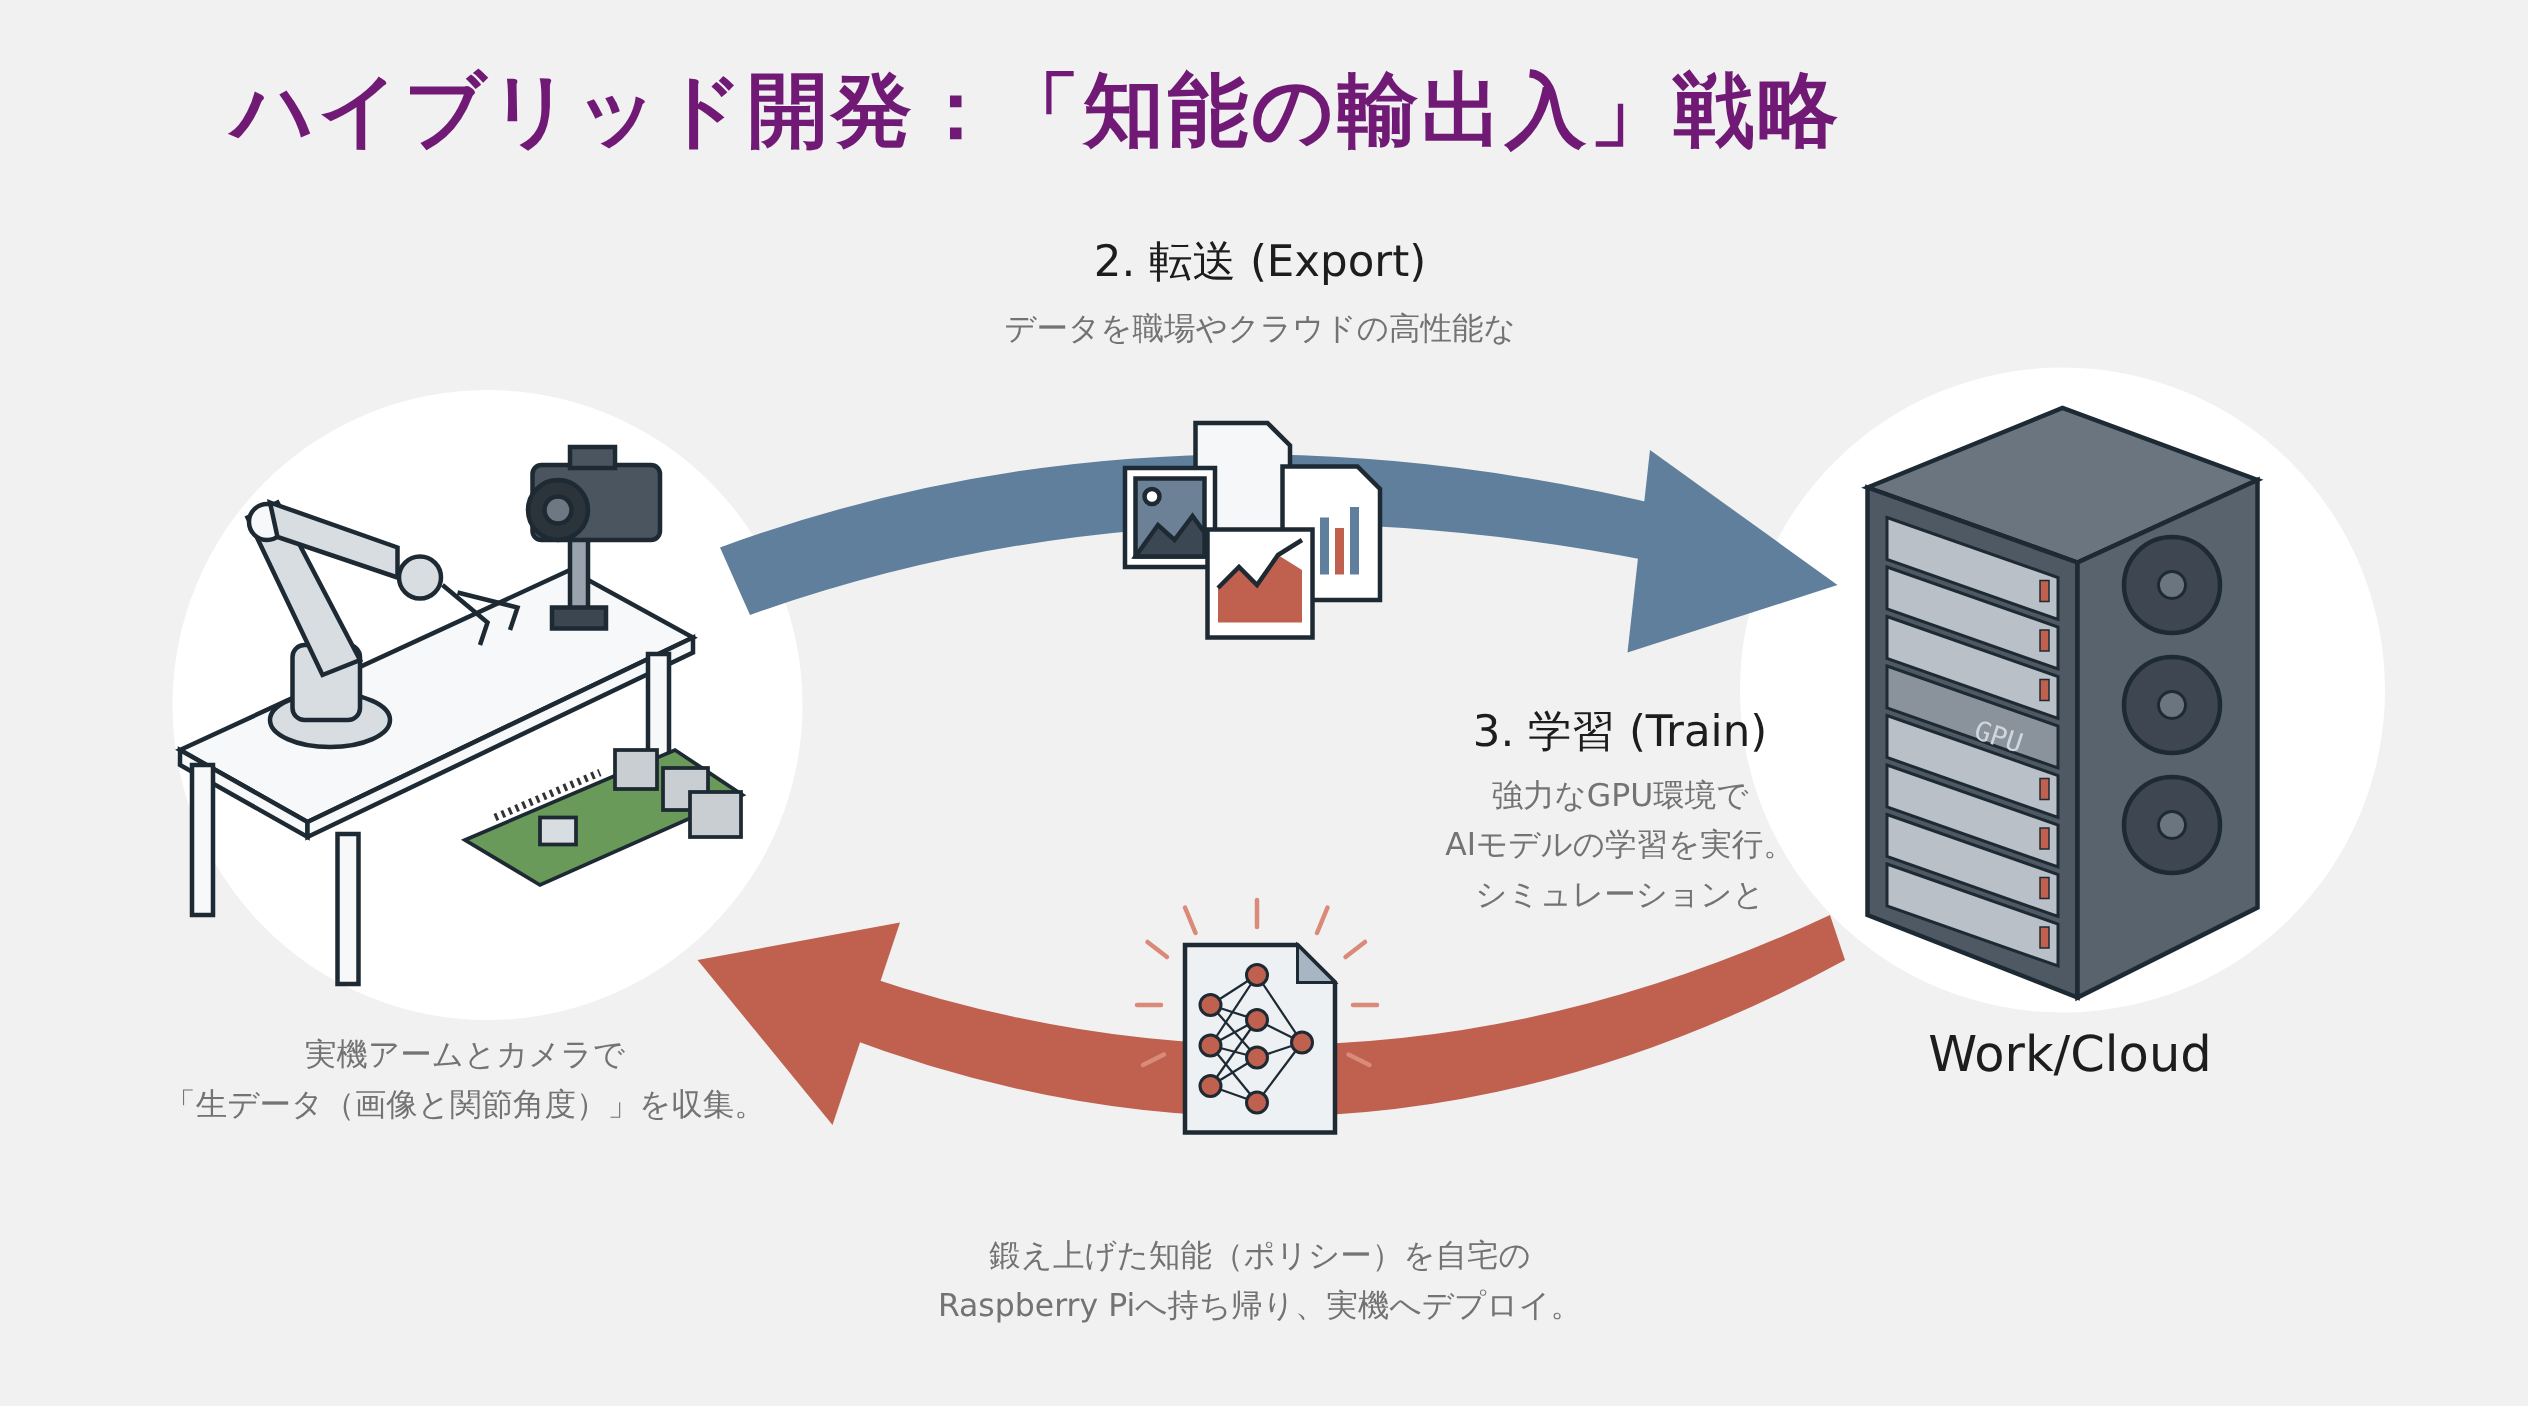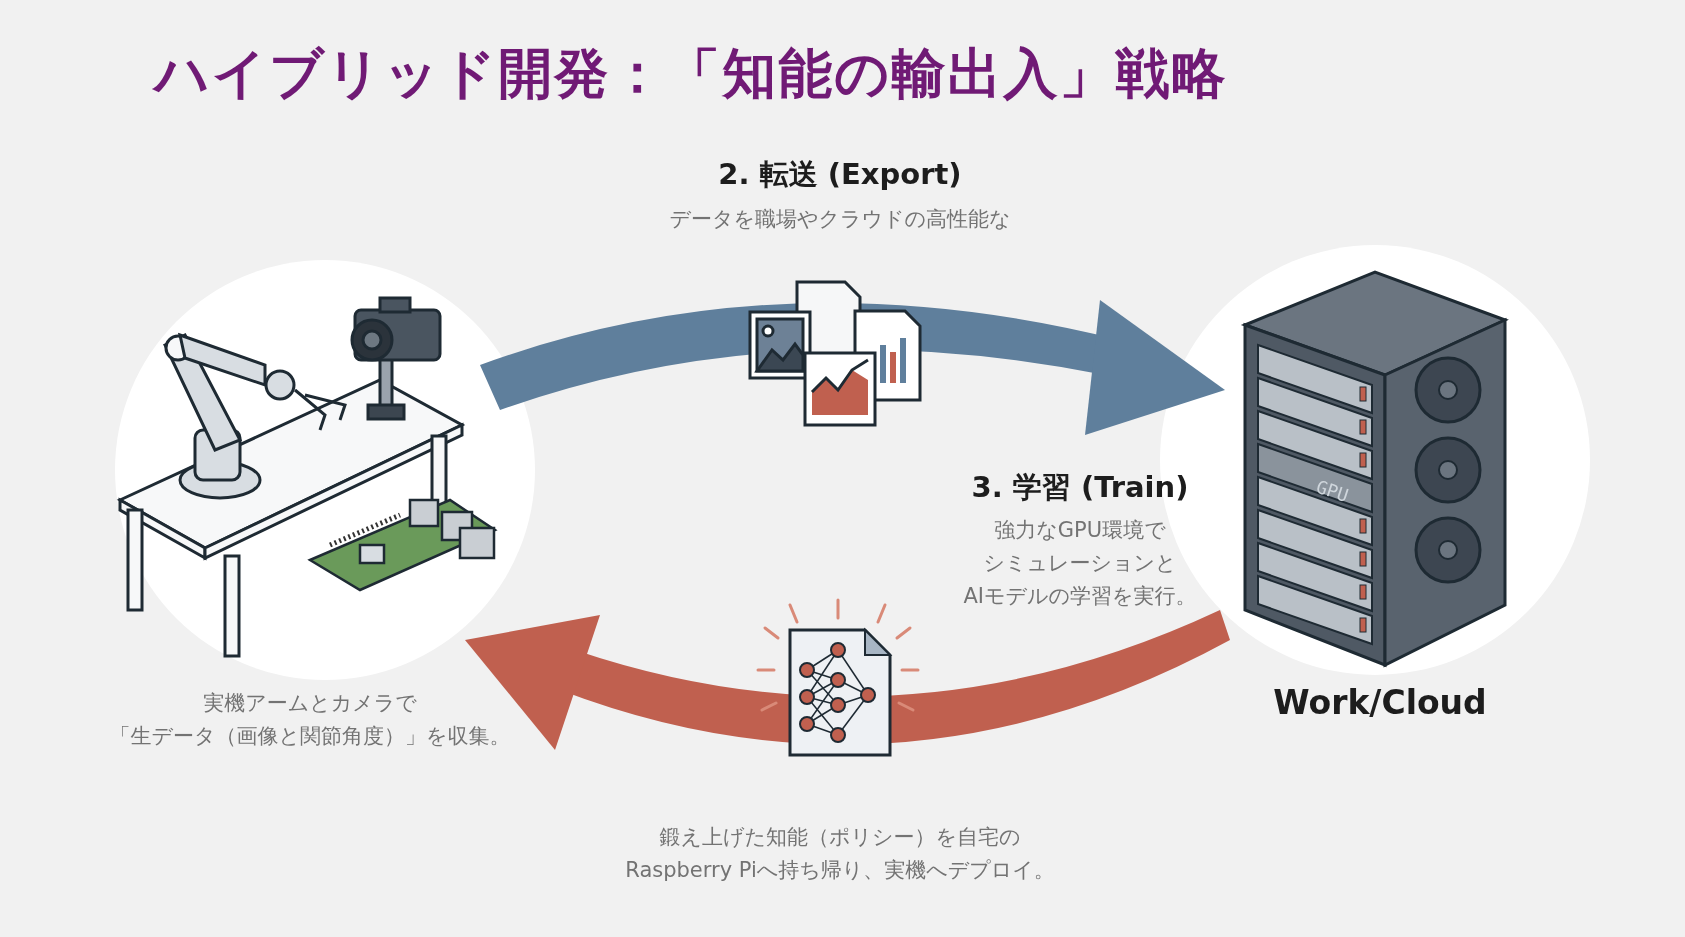--- a/index.html
+++ b/index.html
@@ -1,20 +1,20 @@
 <!DOCTYPE html>
 <html><head>
 <meta charset="utf-8">
 <style>
   html,body{margin:0;padding:0;}
   body{width:1685px;height:937px;background:#f1f1f1;position:relative;overflow:hidden;
        font-family:"DejaVu Sans","Liberation Sans",sans-serif;color:#1a1a1a;}
   .abs{position:absolute;}
   #title{left:0;width:1382px;top:38px;text-align:center;font-size:54px;font-weight:bold;letter-spacing:2px;color:#701a75;}
-  .step-title{font-weight:bold;font-size:29px;text-align:center;color:#1d1d1d;}
+  .step-title{font-weight:normal;font-size:29px;text-align:center;color:#1d1d1d;}
   .step-desc{font-size:21px;text-align:center;line-height:33px;color:#737373;}
   svg{position:absolute;left:0;top:0;}
 </style>
 </head>
 <body>
 
 <svg width="1685" height="937" viewBox="0 0 1685 937">
 
   <circle cx="325" cy="470" r="210" fill="#ffffff"></circle>
   <circle cx="1375" cy="460" r="215" fill="#ffffff"></circle>
@@ -162,22 +162,22 @@
   <div class="step-title">2. 転送 (Export)</div>
   <div class="step-desc" style="margin-top:8px;">
     <div>データを職場やクラウドの高性能な</div>
   </div>
 </div>
 
 <div class="abs" style="left:930px;top:468px;width:300px;">
   <div class="step-title">3. 学習 (Train)</div>
   <div class="step-desc" style="margin-top:6px;">
     <div>強力なGPU環境で</div>
+    <div>AIモデルの学習を実行。</div>
     <div>シミュレーションと</div>
-    <div>AIモデルの学習を実行。</div>
   </div>
 </div>
 
 <div class="abs" style="left:90px;top:675px;width:440px;">
   <div class="step-desc" style="margin-top:12px;">
     <div>実機アームとカメラで</div>
     <div>「生データ（画像と関節角度）」を収集。</div>
   </div>
 </div>
 

